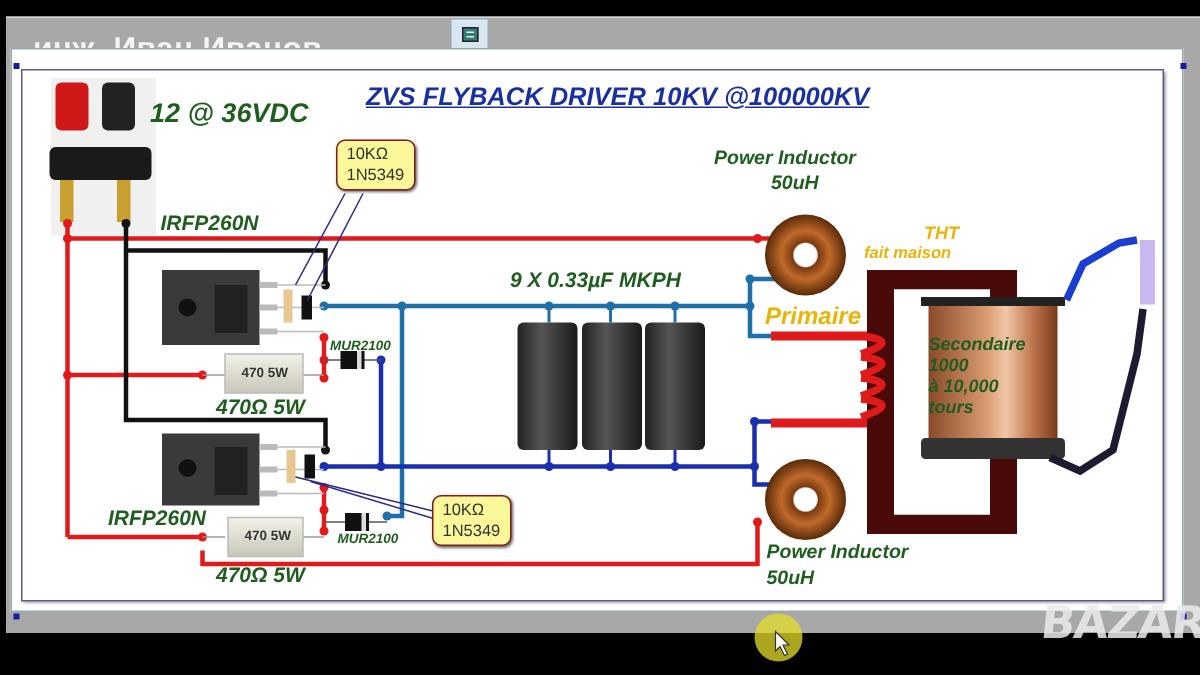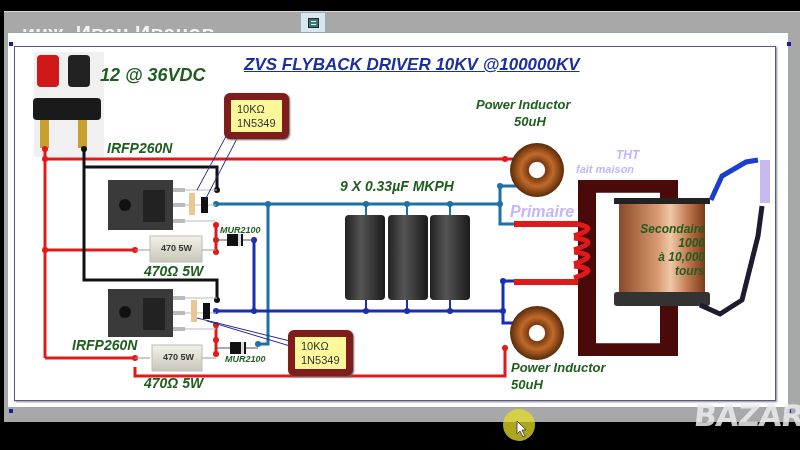--- a/index.html
+++ b/index.html
@@ -8,22 +8,22 @@
   .titlebar-text { position:absolute; left:18px; top:9px; font-size:21px; font-weight:bold; color:#f4f4f4; letter-spacing:0.3px; }
   .toolbar-icon { position:absolute; left:296px; top:0px; width:26px; height:22px; background:#d8e6f0; border:1px solid #9ab; box-sizing:border-box; }
   .toolbar-icon .inner { position:absolute; left:7px; top:5px; width:11px; height:10px; background:#3b7a74; border:1px solid #223; box-sizing:border-box; }
   .toolbar-icon .inner::before { content:""; position:absolute; left:2px; top:2px; width:5px; height:1px; background:#cfe; box-shadow:0 3px 0 #cfe; }
   .canvas-frame { position:absolute; left:7px; top:32px; width:782px; height:376px; background:#fff; border:1px solid #9aa; box-sizing:border-box; }
   .canvas { position:absolute; left:14px; top:46px; width:762px; height:355px; background:#fff; border:1px solid #5a5a8a; box-shadow:1px 1px 2px #888; box-sizing:border-box; }
   .handle { position:absolute; width:4px; height:4px; background:#1a1aa0; }
   .label { position:absolute; font-style:italic; font-weight:bold; white-space:nowrap; }
   .green { color:#1f5e1f; }
   .blue { color:#1a2fa0;text-decoration:underline; }
-  .navy { color:#c4b5fd; }
-  .callout { position:absolute; background:#fbf89a; border:7px solid #7f1d1d; border-radius:6px; box-shadow:1px 1px 2px #666; font-size:11px; color:#333; padding:2px 6px; line-height:14px; white-space:pre; }
+  .navy { color:#eab308; }
+  .callout { position:absolute; background:#fbf89a; border:1px solid #7f1d1d; border-radius:6px; box-shadow:1px 1px 2px #666; font-size:11px; color:#333; padding:2px 6px; line-height:14px; white-space:pre; }
   .bottombar { position:absolute; left:0; top:422px; width:800px; height:28px; background:#000; }
   .cursor-hl { position:absolute; left:503px; top:409px; width:32px; height:32px; border-radius:50%; background:rgba(230,220,40,0.75); }
   .watermark { position:absolute; left:694px; top:398px; font-size:30px; font-weight:bold; color:rgba(235,235,235,0.85); font-family:"DejaVu Sans", sans-serif; letter-spacing:-1px; transform:skewX(-6deg); }
   svg { position:absolute; left:0; top:0; }
 </style>
 </head>
 <body>
 
 <div class="window">
   <div class="titlebar-text">инж. Иван Иванов</div>
@@ -263,21 +263,21 @@
 <div class="label green" style="left:144px;top:263px;font-size:14px;">470Ω 5W</div>
 <div class="label green" style="left:144px;top:375px;font-size:14px;">470Ω 5W</div>
 <div class="label green" style="left:340px;top:178px;font-size:14px;">9 X 0.33µF  MKPH</div>
 <div class="label green" style="left:476px;top:97px;font-size:13px;">Power Inductor</div>
 <div class="label green" style="left:514px;top:114px;font-size:13px;">50uH</div>
 <div class="label green" style="left:511px;top:360px;font-size:13px;">Power Inductor</div>
 <div class="label green" style="left:511px;top:377px;font-size:13px;">50uH</div>
 <div class="label navy" style="left:510px;top:203px;font-size:16px;">Primaire</div>
 <div class="label navy" style="left:616px;top:148px;font-size:12px;">THT</div>
 <div class="label navy" style="left:576px;top:163px;font-size:11px;">fait maison</div>
-<div style="position:absolute;left:619px;top:222px;width:86px;text-align:right;font-size:12px;line-height:14px;font-weight:bold;font-style:italic;color:#1f5e1f;">
+<div style="position:absolute;left:619px;top:222px;width:86px;text-align:left;font-size:12px;line-height:14px;font-weight:bold;font-style:italic;color:#1f5e1f;">
   <div>Secondaire</div>
   <div>1000</div>
   <div>à 10,000</div>
   <div>tours</div>
 </div>
 
 <div class="bottombar"></div>
 <div class="cursor-hl"></div>
 <svg width="800" height="450" style="pointer-events:none;">
   <path d="M517,421 l0,13 l3,-3 l3,6 l2,-1 l-3,-6 l4,0 z" fill="#fff" stroke="#333" stroke-width="0.8"></path>

